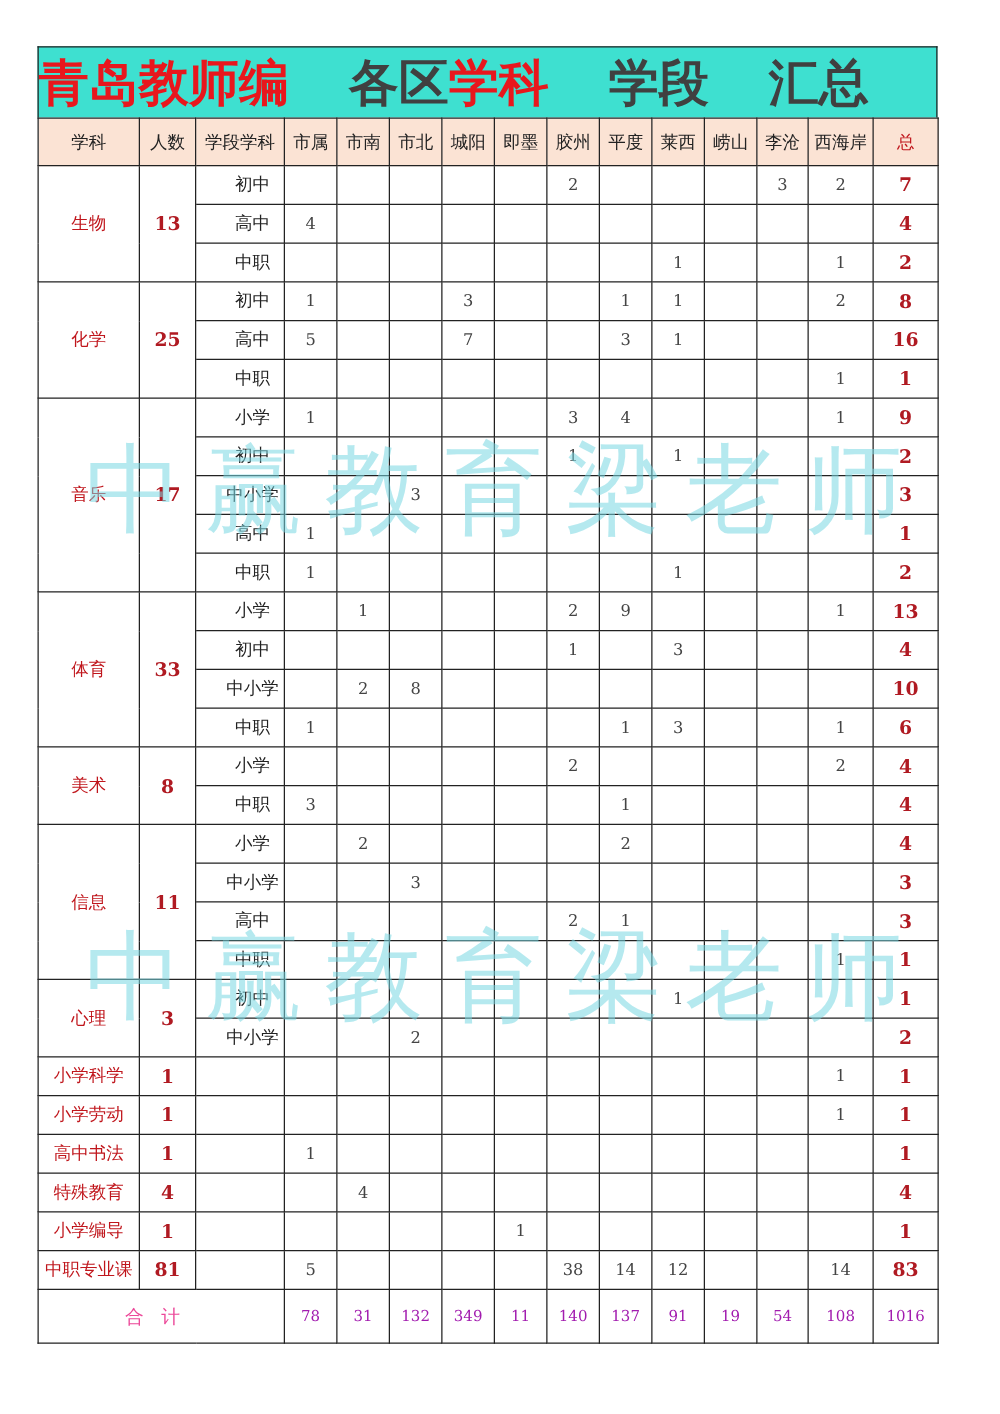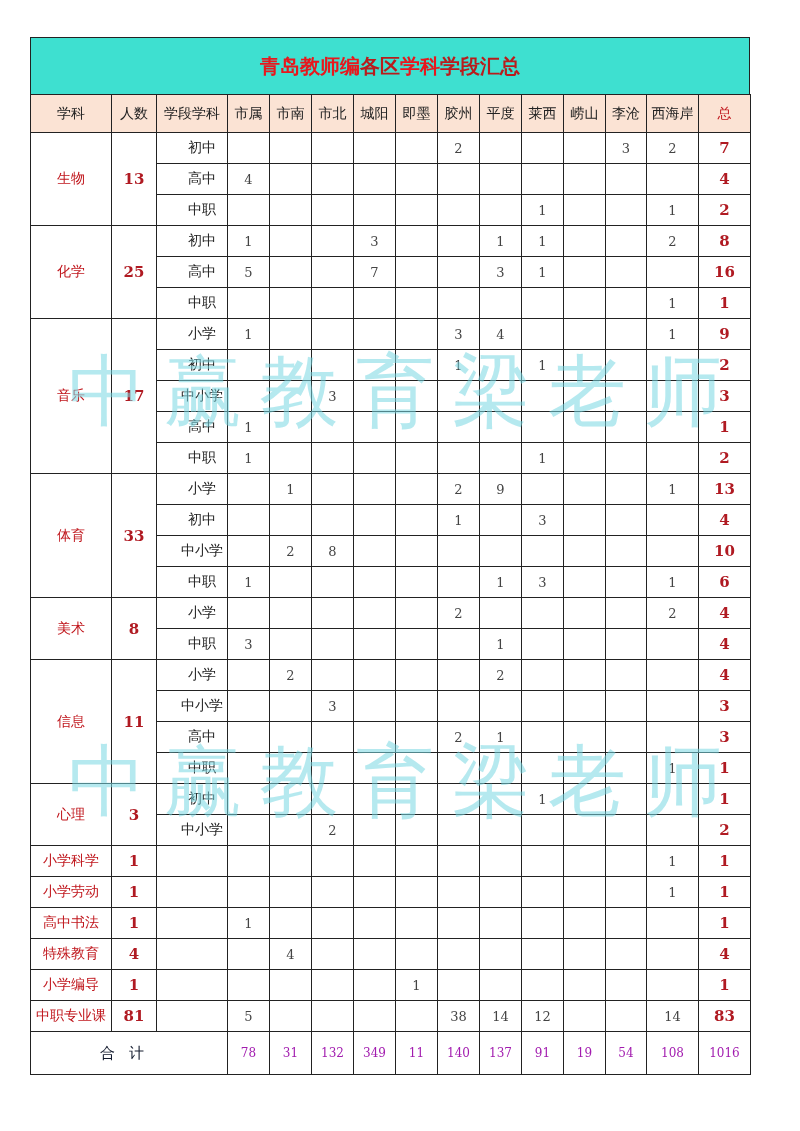--- a/index.html
+++ b/index.html
@@ -1,34 +1,34 @@
 <!DOCTYPE html>
 <html><head>
 <meta charset="utf-8">
 <style>
   html, body { margin:0; padding:0; background:#ffffff; }
   body { width:800px; height:1131px; position:relative; overflow:hidden; font-family:"DejaVu Serif","Liberation Serif",serif; }
   .sheet { position:absolute; left:30px; top:37px; width:720px; }
   .title-band {
     height:56px; background:#3ee0d0; border:1.5px solid #222; border-bottom:none;
-    display:flex; align-items:center; justify-content:center;
-    font-family:"DejaVu Sans","Liberation Sans",sans-serif; font-weight:bold; font-size:20px; letter-spacing:0px;
+    display:flex; align-items:center; 
+    font-family:"DejaVu Sans","Liberation Sans",sans-serif; font-weight:bold; font-size:40px; letter-spacing:0px;
   }
   .title-band .r { color:#e8171d; }
-  .title-band .k { color:#b91c1c; }
+  .title-band .k { color:#404040;margin-left:48px; }
   table { border-collapse:collapse; width:720px; table-layout:fixed; }
   td, th { border:1.2px solid #222; text-align:center; padding:0; font-weight:normal; }
   th { background:#fbe3d4; height:37px; font-family:"DejaVu Sans","Liberation Sans",sans-serif; font-size:14px; color:#222; }
   th.total-h { color:#c0161c; }
   td { height:30px; font-size:13px; color:#444; }
   td.subject { color:#c0161c; font-family:"DejaVu Sans","Liberation Sans",sans-serif; font-size:14px; }
   td.count { color:#b01a22; font-weight:bold; font-size:15px; }
   td.stage { color:#222; font-family:Liberation Serif, serif; font-size:14px;padding-left:20px; }
   td.total { color:#b01a22; font-weight:bold; font-size:15px; }
-  td.sum-label { height:42px; color:#0f172a; font-family:"DejaVu Sans","Liberation Sans",sans-serif; font-size:15px; letter-spacing:14px; }
+  td.sum-label { height:42px; color:#ec4899; font-family:"DejaVu Sans","Liberation Sans",sans-serif; font-size:15px; letter-spacing:14px; }
   td.sum-val { height:42px; color:#a21caf; font-size:12px; }
   .watermark {
     position:absolute; left:68px; font-size:78px; color:rgba(120,215,225,0.55);
     font-family:"DejaVu Serif","Liberation Serif",serif; letter-spacing:18px; white-space:nowrap; pointer-events:none;
   }
 </style>
 </head>
 <body>
 
 <div class="sheet">

